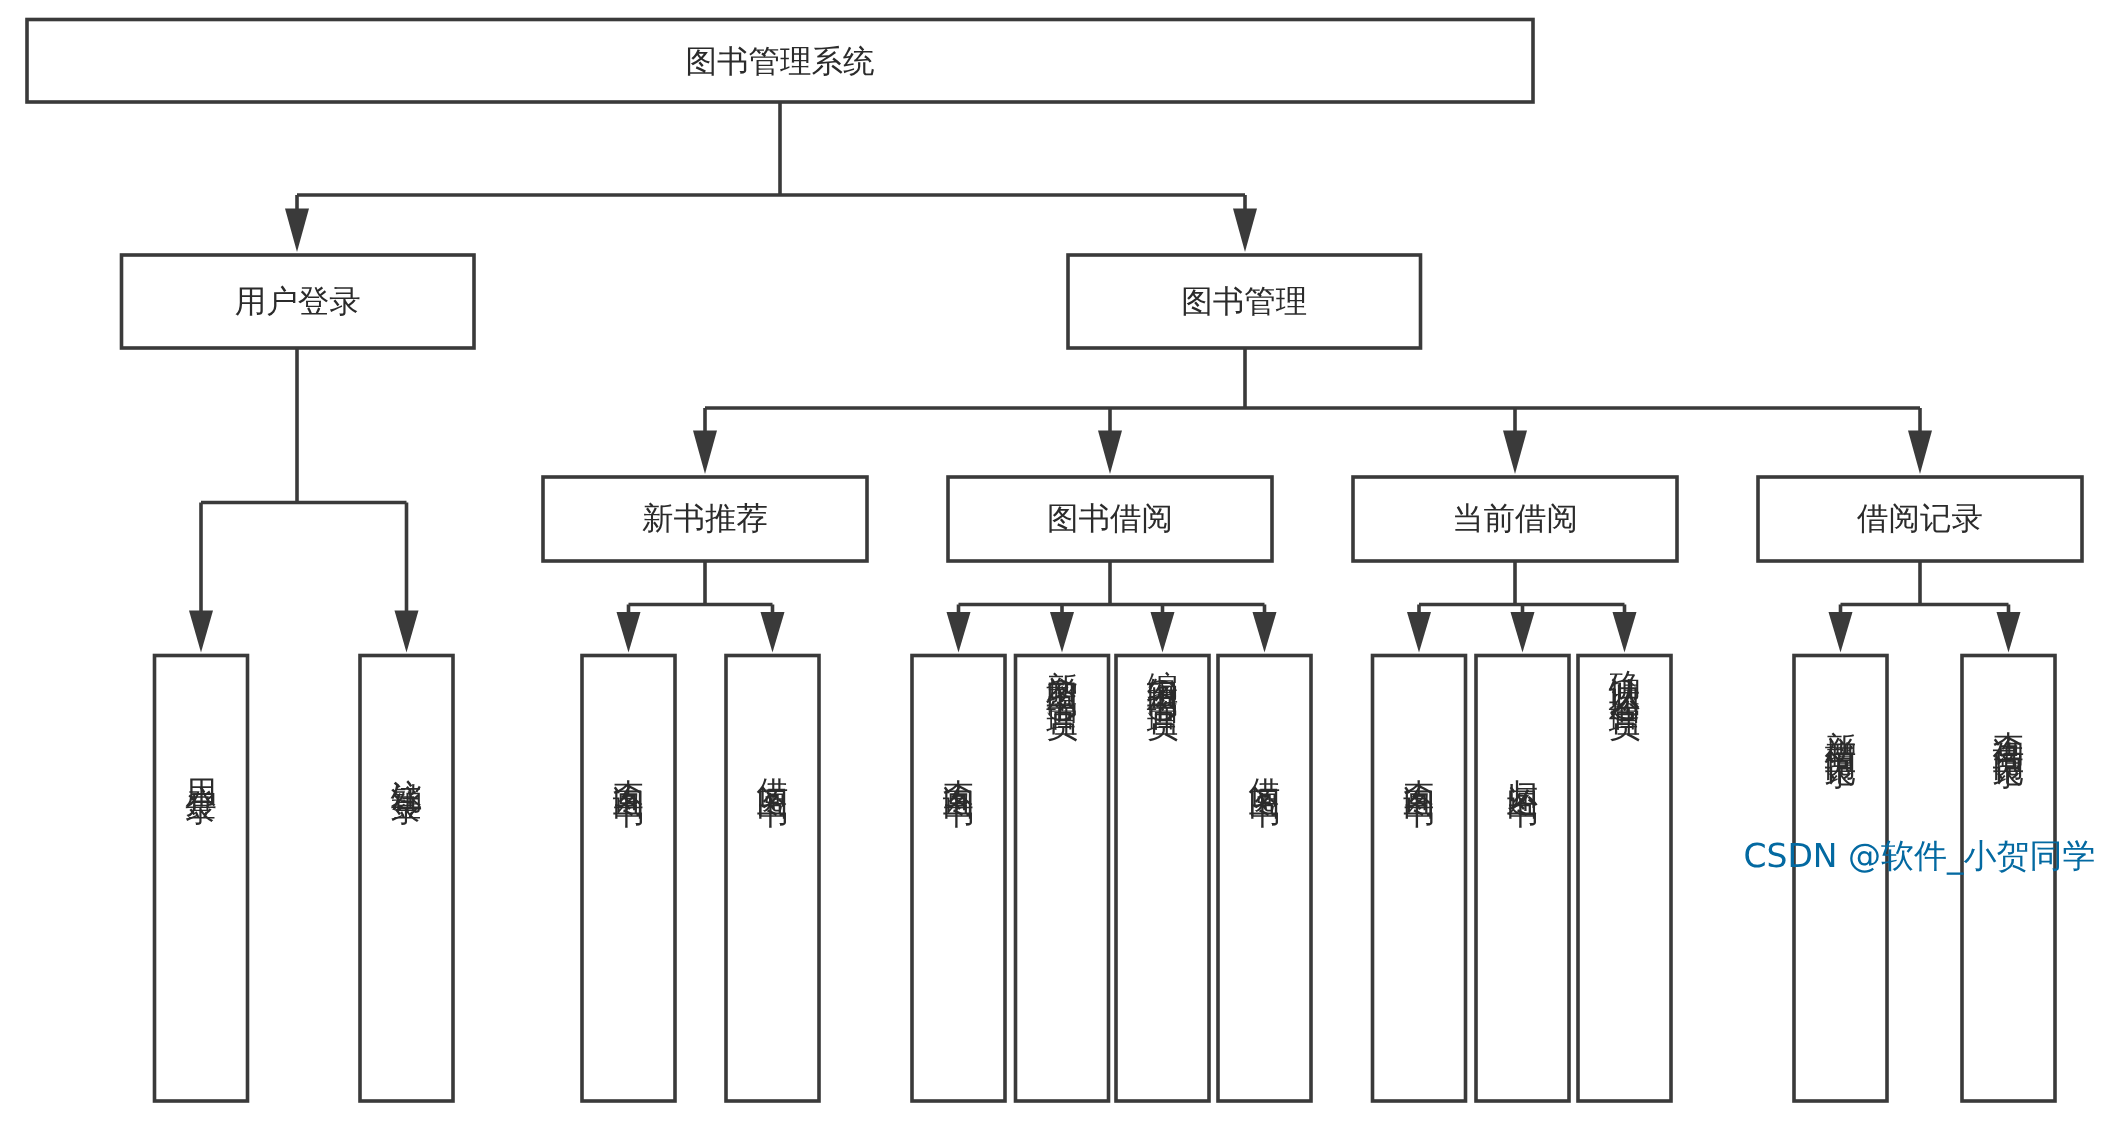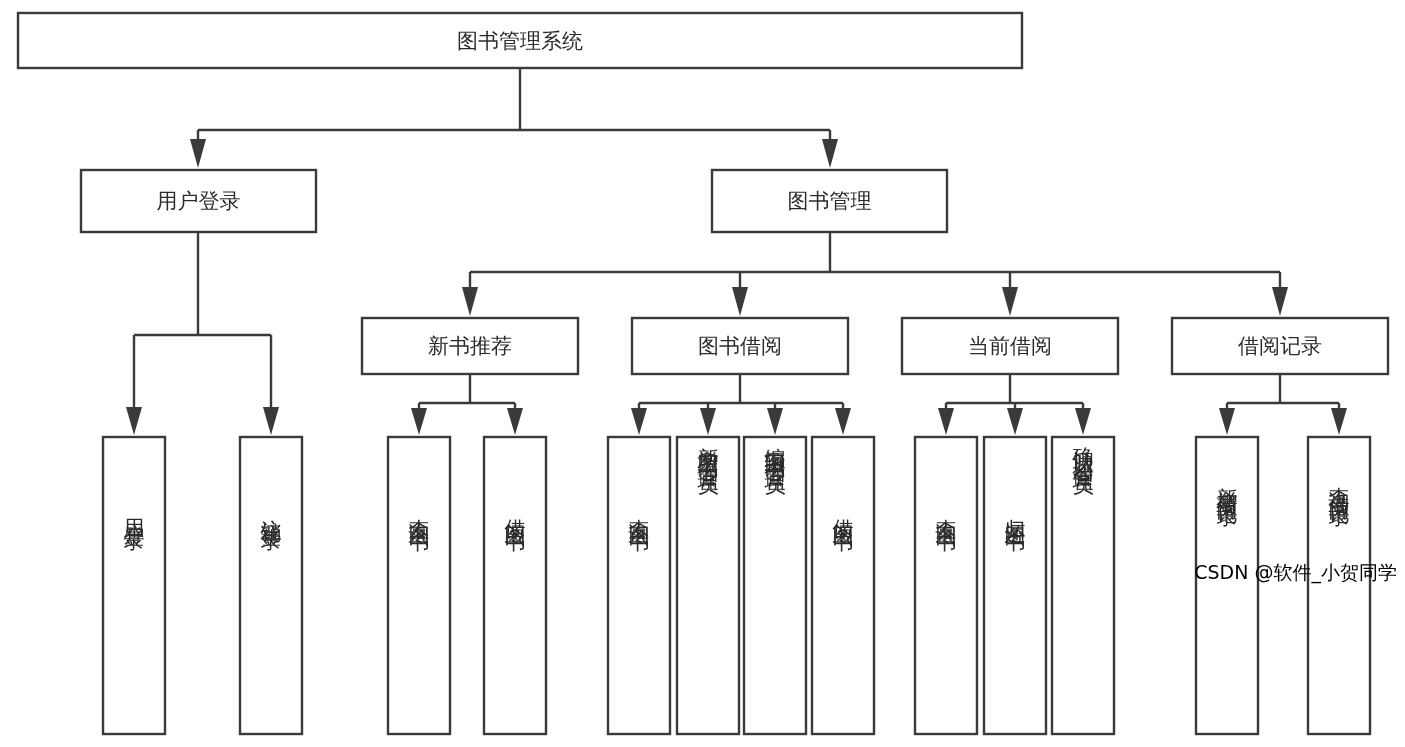--- a/index.html
+++ b/index.html
@@ -57,22 +57,22 @@
     text-orientation: upright;
     glyph-orientation-vertical: 0;
     text-anchor: middle;
     letter-spacing: 4px;
   }
   .watermark {
     position: absolute;
     right: 8px;
     bottom: 4px;
     font-family: "DejaVu Sans", "Liberation Sans", sans-serif;
-    font-size: 19px;
-    color: #000000;
+    font-size: 22px;
+    color: #0369a1;
     white-space: nowrap;
     user-select: none;
   }
 </style>
 </head>
 <body>
 
 <div id="diagram-root">
 
   <svg id="flow-svg" viewBox="0 0 1405 747">

